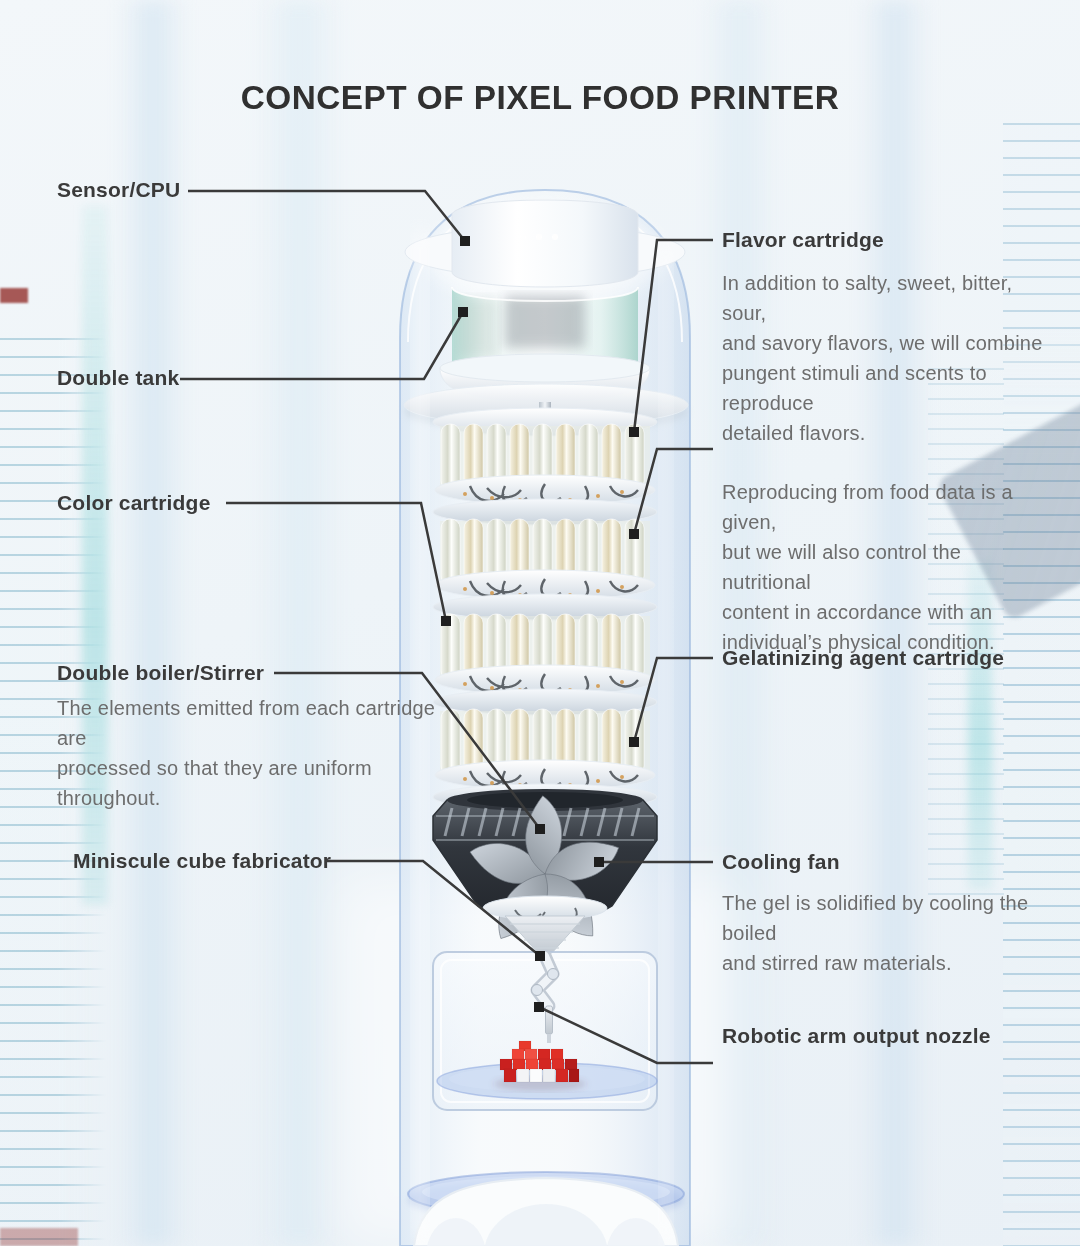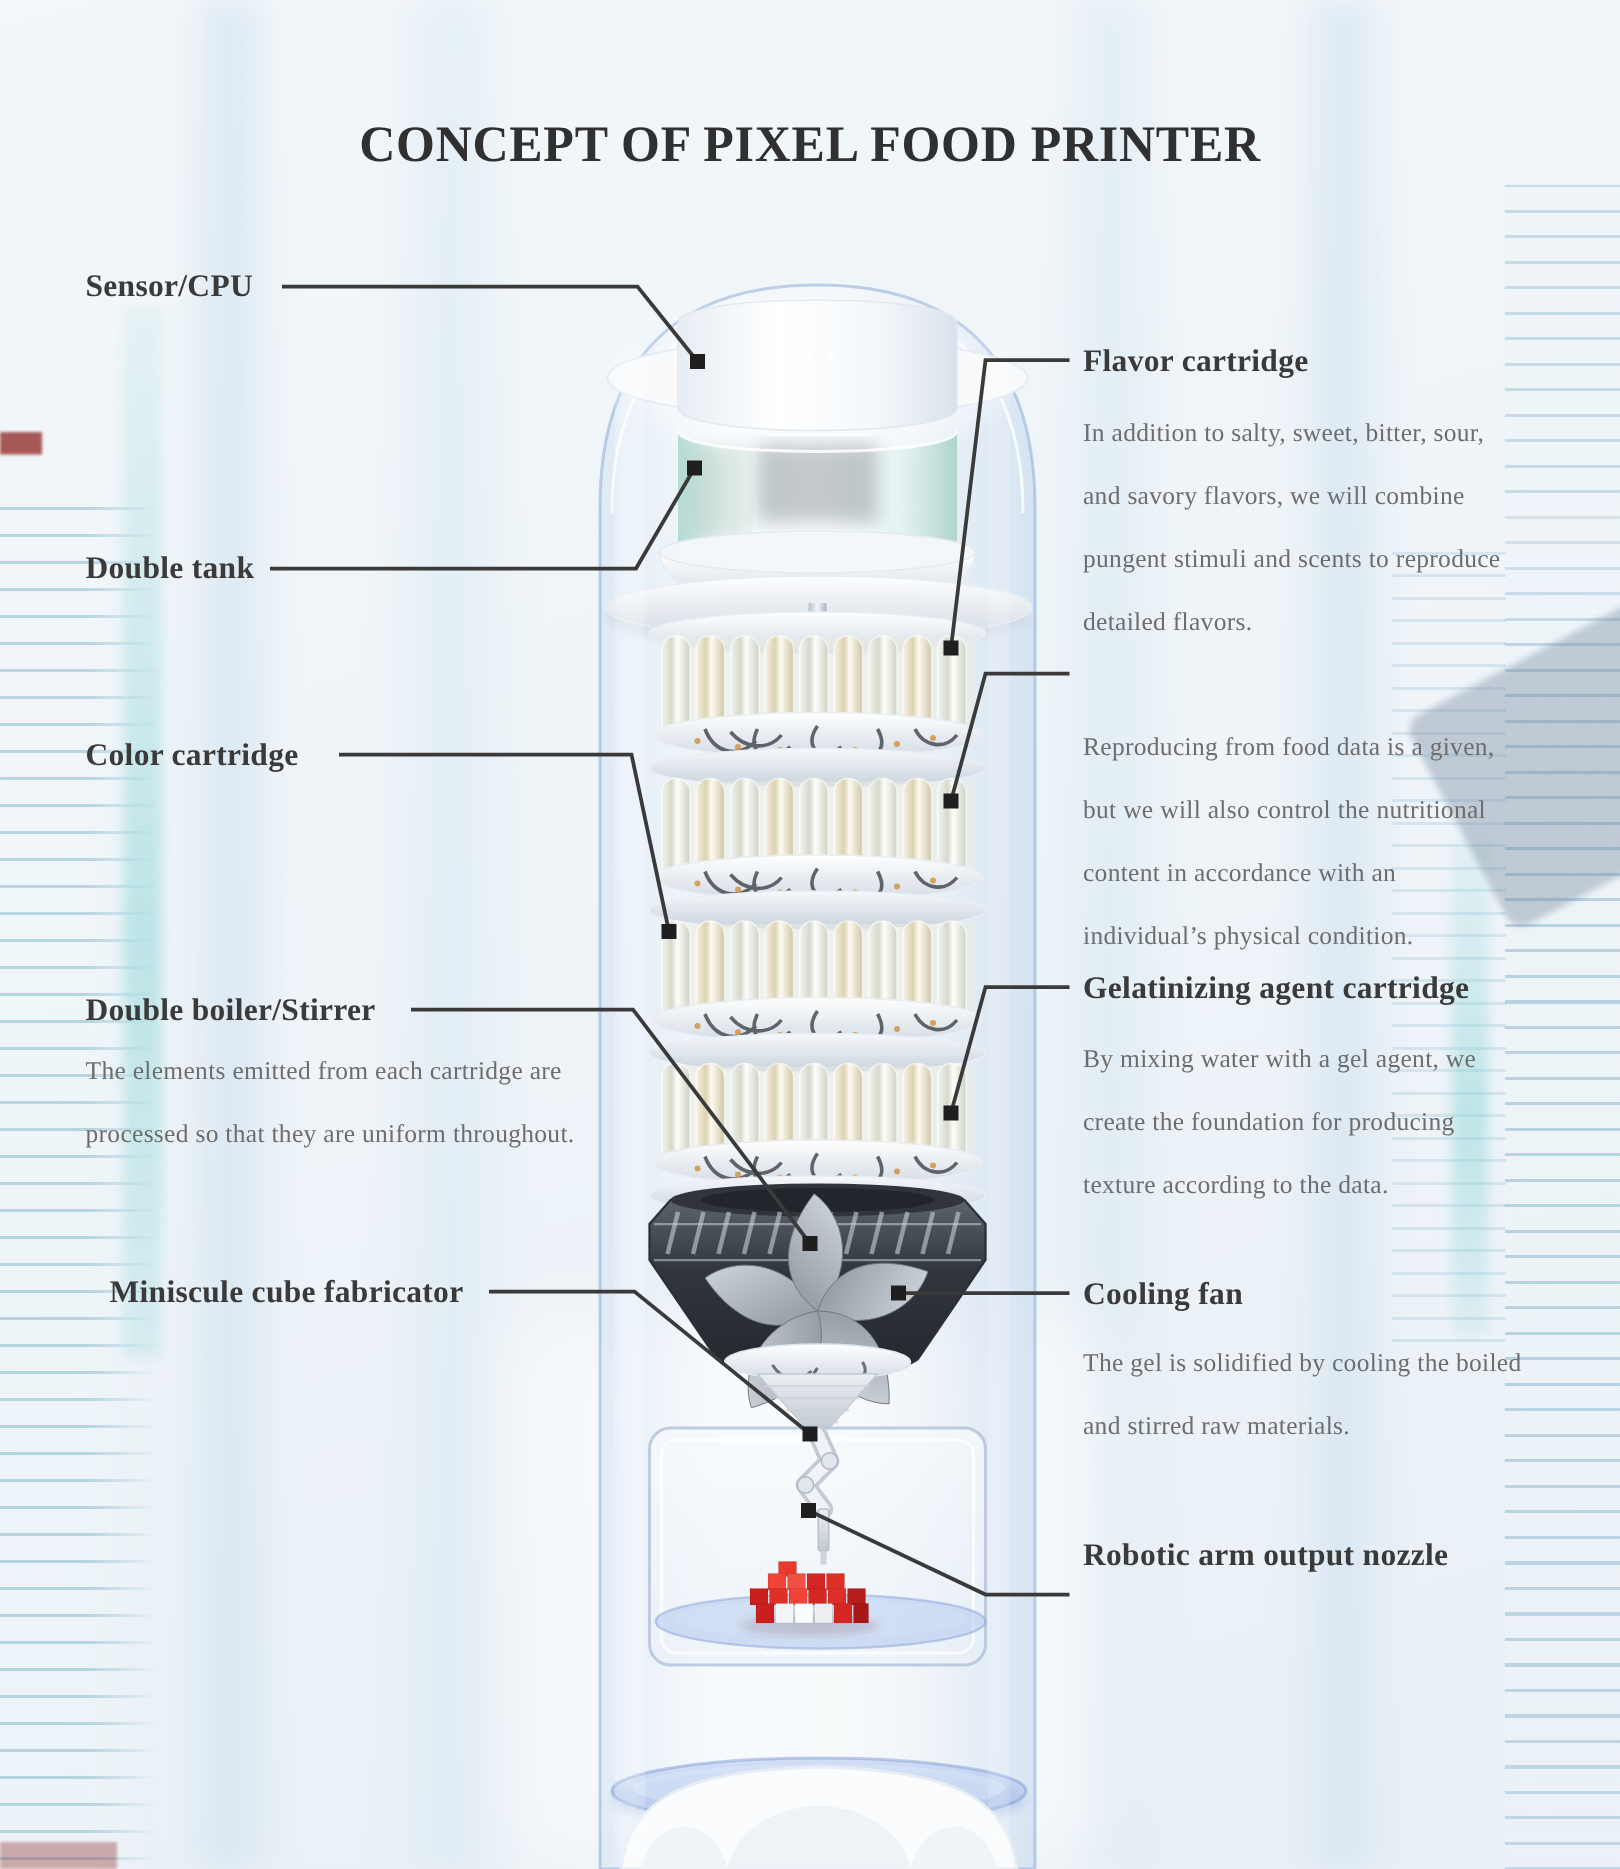--- a/index.html
+++ b/index.html
@@ -1,18 +1,18 @@
 <!DOCTYPE html>
 <html><head>
 <meta charset="utf-8">
 <style>
   html,body{margin:0;padding:0;background:#dfe7ee;}
   #stage{
     position:relative;width:1080px;height:1246px;overflow:hidden;
-    font-family:Liberation Serif, serif;
+    font-family:Liberation Sans, sans-serif;
     background:linear-gradient(165deg,#f3f7fa 0%,#eef4f8 45%,#e9f0f6 100%);
   }
   .abs{position:absolute;}
   
   .band{position:absolute;top:0;bottom:0;filter:blur(9px);}
   .band.b1{left:118px;width:70px;background:linear-gradient(to right,transparent,rgba(200,222,238,.55),transparent);}
   .band.b2{left:255px;width:90px;background:linear-gradient(to right,transparent,rgba(210,230,242,.45),transparent);}
   .band.b3{left:700px;width:80px;background:linear-gradient(to right,transparent,rgba(205,226,240,.40),transparent);}
   .band.b4{left:860px;width:70px;background:linear-gradient(to right,transparent,rgba(198,220,238,.50),transparent);}
   .blinds{position:absolute;pointer-events:none;}
@@ -44,21 +44,21 @@
     transform:rotate(-28deg);filter:blur(2px);
   }
   .fog{position:absolute;left:340px;top:880px;width:400px;height:366px;background:rgba(255,255,255,.55);filter:blur(26px);}
 
   #title{
     position:absolute;left:0;right:0;top:78px;text-align:center;
     font-size:34px;font-weight:bold;letter-spacing:.5px;color:#303030;
     transform:scaleX(.98);
   }
   .h-label{position:absolute;font-weight:bold;font-size:21px;color:#3a3a3a;letter-spacing:.2px;white-space:nowrap;}
-  .desc{position:absolute;font-size:17px;color:#6d6d6d;line-height:42px;letter-spacing:.2px;white-space:pre-line;}
+  .desc{position:absolute;font-size:20px;color:#6d6d6d;line-height:30px;letter-spacing:.2px;white-space:pre-line;}
   svg{display:block;}
 </style>
 </head>
 <body>
 
 <div id="stage">
 
   <div class="band b1"></div>
   <div class="band b2"></div>
   <div class="band b3"></div>
@@ -347,23 +347,20 @@
 and savory flavors, we will combine
 pungent stimuli and scents to reproduce
 detailed flavors.</div>
 
   <div class="desc" style="left:722px;top:477px;width:330px">Reproducing from food data is a given,
 but we will also control the nutritional
 content in accordance with an
 individual’s physical condition.</div>
 
   <div class="h-label" style="left:722px;top:646px">Gelatinizing agent cartridge</div>
-  <div class="desc" style="left:722px;top:685px;width:330px">By mixing water with a gel agent, we
-create the foundation for producing
-texture according to the data.</div>
 
   <div class="h-label" style="left:722px;top:850px">Cooling fan</div>
   <div class="desc" style="left:722px;top:888px;width:340px">The gel is solidified by cooling the boiled
 and stirred raw materials.</div>
 
   <div class="h-label" style="left:722px;top:1024px">Robotic arm output nozzle</div>
 
 </div>
 
 </body></html>

